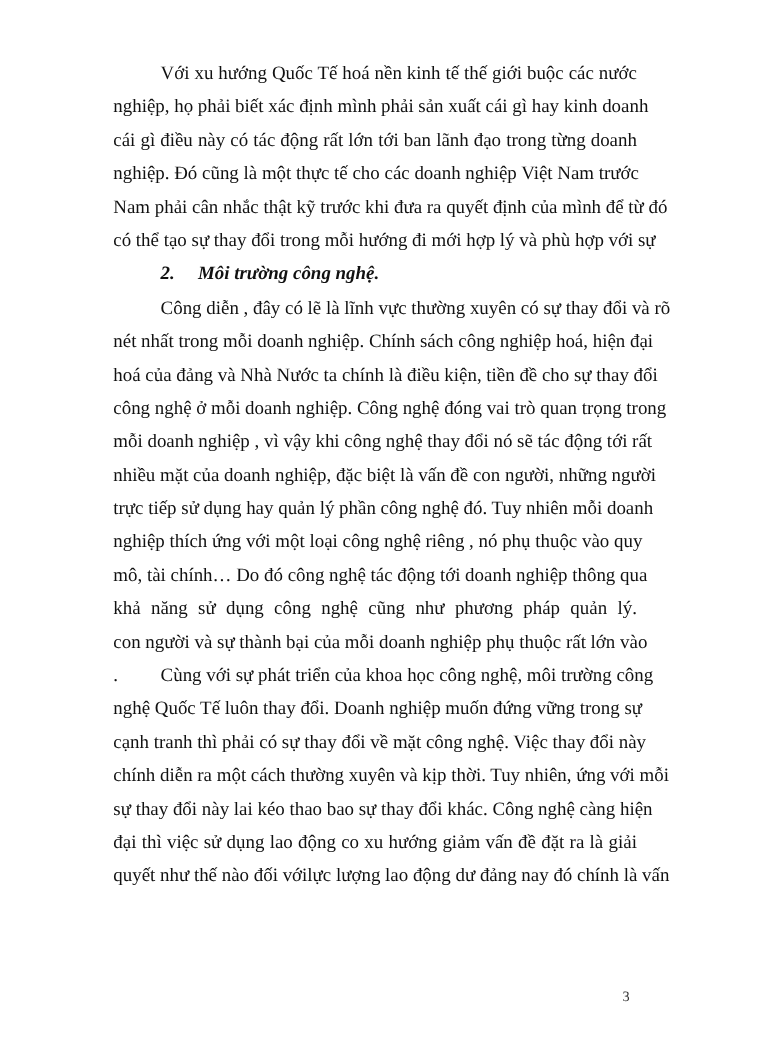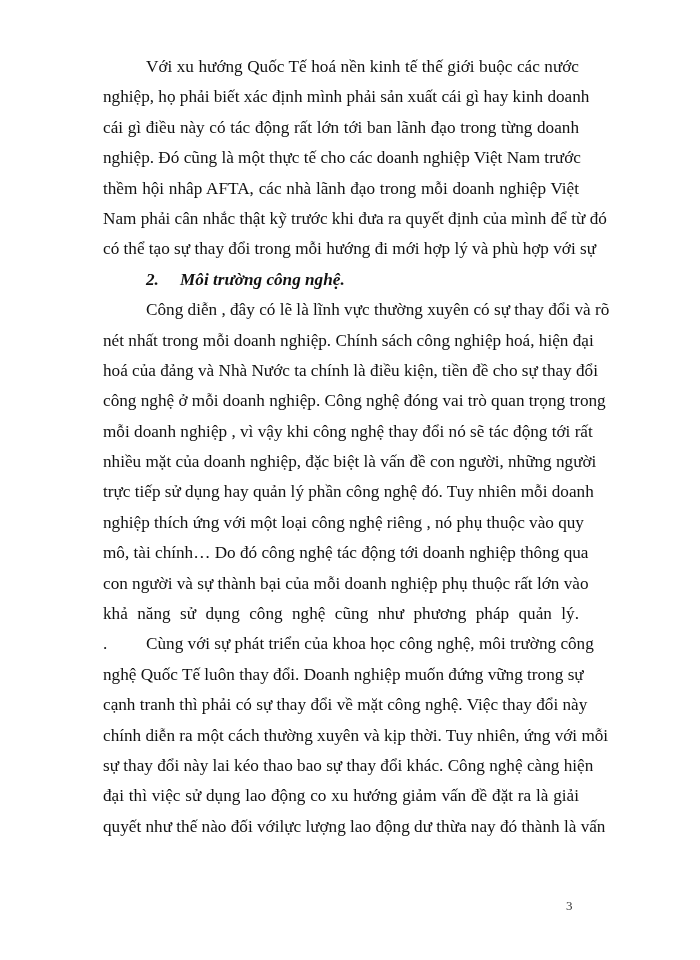--- a/index.html
+++ b/index.html
@@ -67,51 +67,50 @@
 <body>
 
 <div class="page">
   <div class="content">
 
     <div>
       <div class="line indent">Với xu hướng Quốc Tế hoá nền kinh tế thế giới buộc các nước</div>
       <div class="line">nghiệp, họ phải biết xác định mình phải sản xuất cái gì hay kinh doanh</div>
       <div class="line">cái gì điều này có tác động rất lớn tới ban lãnh đạo trong từng doanh</div>
       <div class="line">nghiệp. Đó cũng là một thực tế cho các doanh nghiệp Việt Nam trước</div>
-      <div class="line">thềm hội nhâp AFTA, các nhà lãnh đạo trong mỗi doanh nghiệp Việt</div>
       <div class="line">Nam phải cân nhắc thật kỹ trước khi đưa ra quyết định của mình  để từ đó</div>
       <div class="line">có thể tạo sự thay đổi trong mỗi hướng đi mới hợp lý và phù hợp với sự</div>
     </div>
 
     <div class="line heading">
       <span class="num">2.</span><span>Môi trường công nghệ.</span>
     </div>
 
     <div>
       <div class="line indent">Công diễn , đây có lẽ là lĩnh vực thường xuyên có sự thay đổi và rõ</div>
       <div class="line">nét nhất trong mỗi doanh nghiệp. Chính sách công nghiệp hoá, hiện đại</div>
       <div class="line">hoá của đảng và Nhà Nước ta chính là điều kiện, tiền đề cho sự thay đổi</div>
       <div class="line">công nghệ ở mỗi doanh nghiệp. Công nghệ đóng vai trò quan trọng trong</div>
       <div class="line">mỗi doanh nghiệp , vì vậy khi công nghệ thay đổi nó sẽ tác động tới rất</div>
       <div class="line">nhiều mặt của doanh nghiệp, đặc biệt là vấn đề con người, những người</div>
       <div class="line">trực tiếp sử dụng hay quản lý phần công nghệ đó. Tuy nhiên mỗi doanh</div>
       <div class="line">nghiệp thích ứng với một loại công nghệ riêng , nó phụ thuộc vào quy</div>
       <div class="line">mô, tài chính… Do đó công nghệ tác động tới doanh nghiệp thông qua</div>
+      <div class="line">khả năng sử dụng công nghệ cũng như phương pháp quản lý.</div>
       <div class="line">con người và sự thành bại của mỗi doanh nghiệp phụ thuộc rất lớn vào</div>
-      <div class="line">khả năng sử dụng công nghệ cũng như phương pháp quản lý.</div>
     </div>
 
     <div>
       <div class="line dotline" style="text-align-last:justify;">
         <span class="dot">.</span><span>Cùng với sự phát triển của khoa học công nghệ, môi trường công</span>
       </div>
       <div class="line">nghệ Quốc Tế luôn thay đổi. Doanh nghiệp muốn đứng vững trong sự</div>
       <div class="line">cạnh tranh thì phải có sự thay đổi về mặt công nghệ. Việc thay đổi này</div>
       <div class="line">chính diễn ra một cách thường xuyên và kịp thời. Tuy nhiên, ứng với mỗi</div>
       <div class="line">sự thay đổi này lai kéo thao bao sự thay đổi khác. Công nghệ càng hiện</div>
       <div class="line">đại thì việc sử dụng lao động co xu hướng giảm vấn đề đặt ra là giải</div>
-      <div class="line">quyết như thế nào đối vớilực lượng lao động dư thừa nay đó thành là vấn</div>
+      <div class="line">quyết như thế nào đối vớilực lượng lao động dư đảng nay đó chính là vấn</div>
     </div>
 
   </div>
 
   <div class="page-number">3</div>
 </div>
 
 </body></html>

